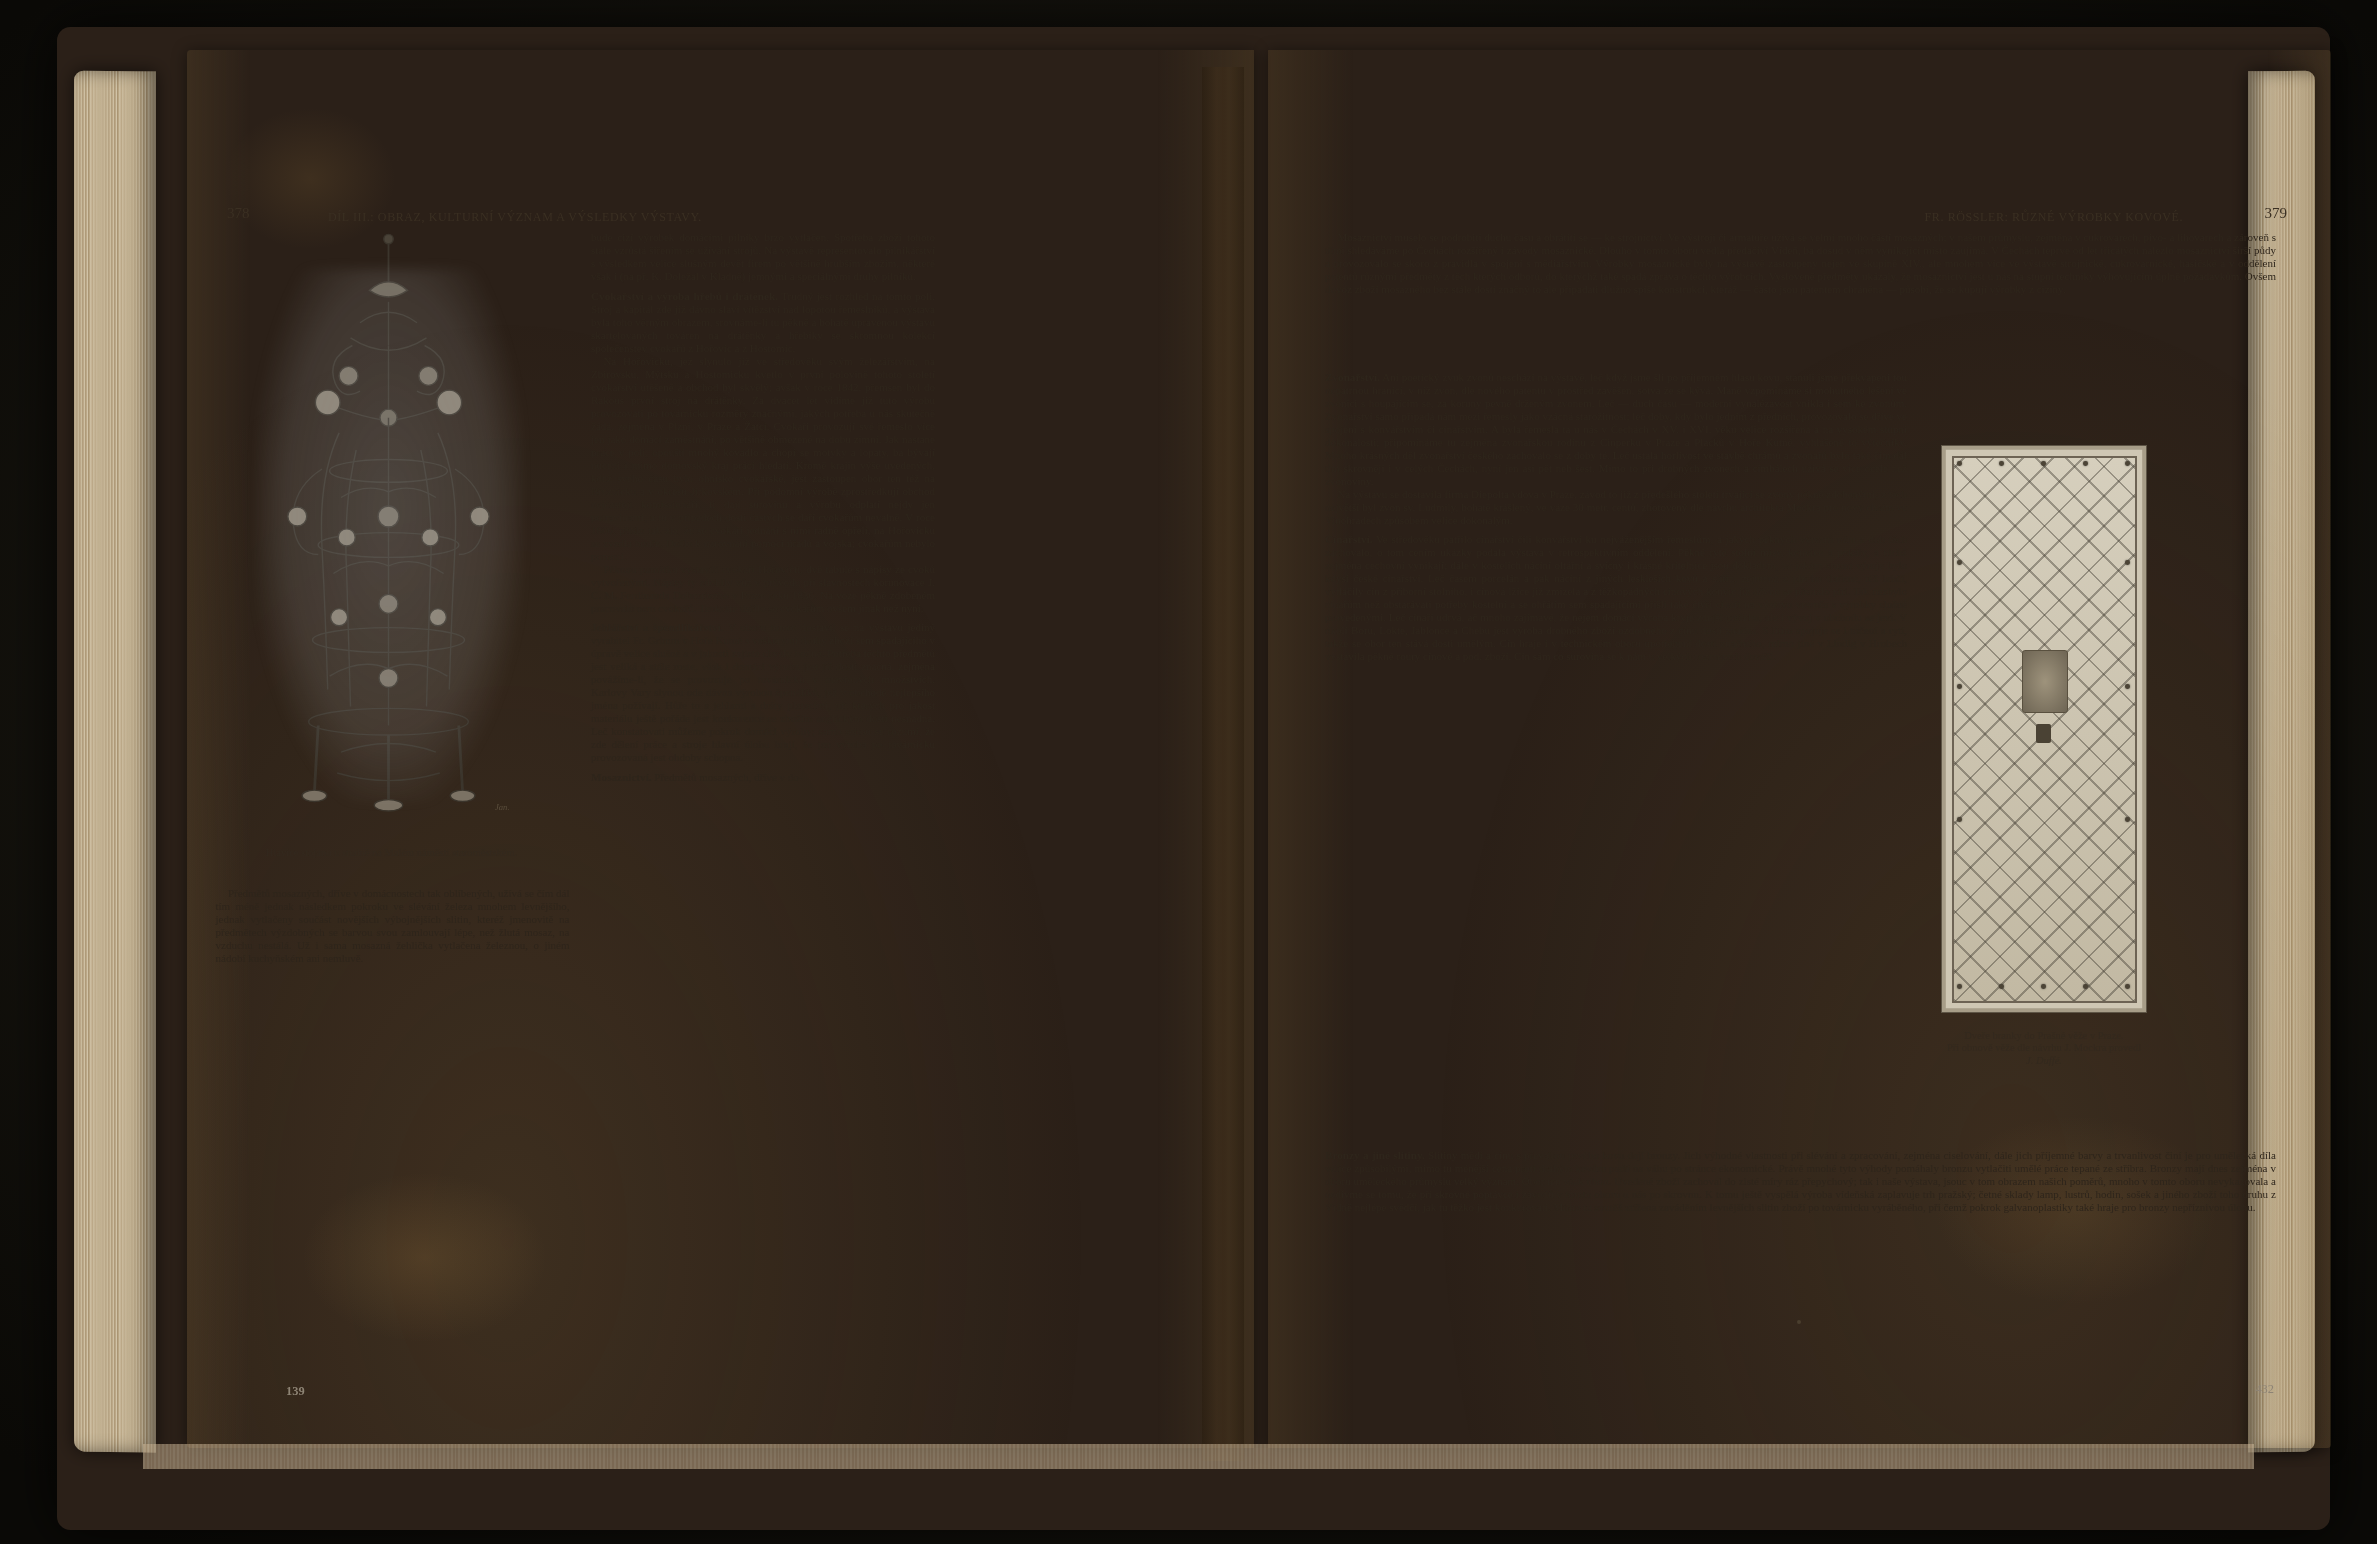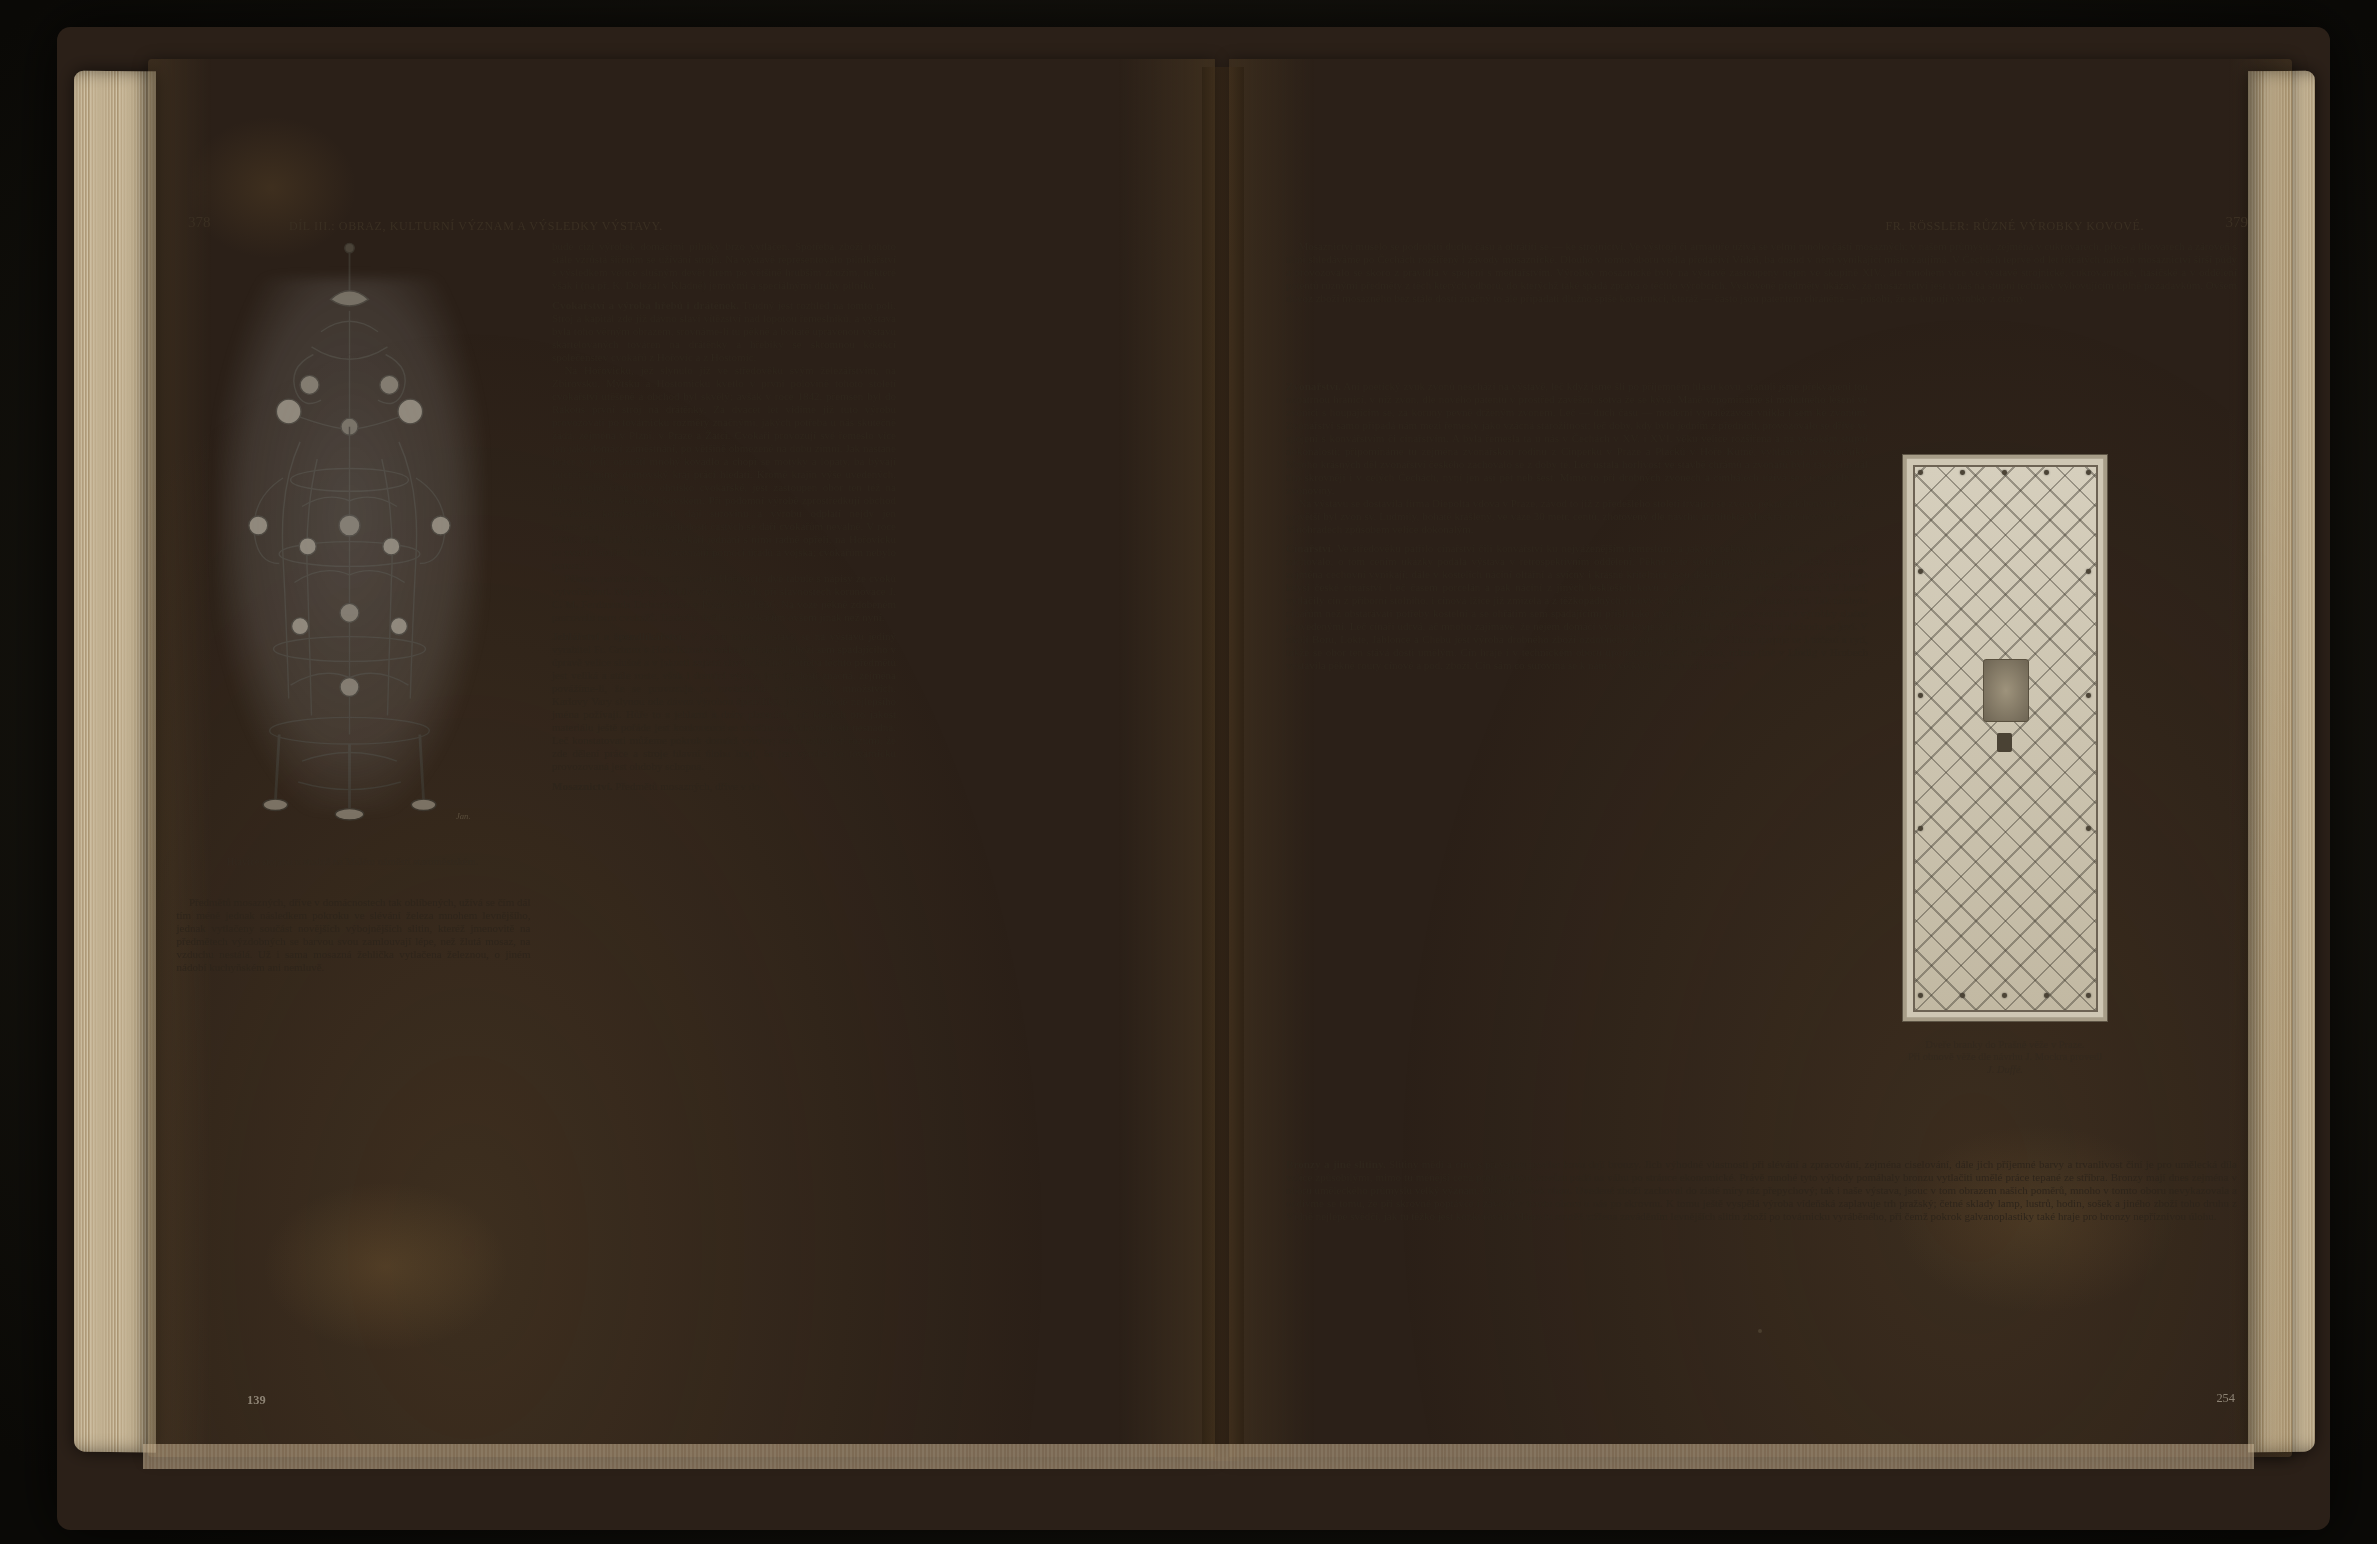--- a/index.html
+++ b/index.html
@@ -73,25 +73,26 @@
     position: absolute;
     inset: 0;
     background: #2b2018;
     border-radius: 13.3px;
     box-shadow: 0 0 57px rgba(0,0,0,.8);
   }
 
   
   .page-sheet {
     position: absolute;
-    top: 32px;
+    top: 23px;
     height: 1398px;
     background:
       radial-gradient(ellipse at 50% 40%, #f3ecd9 0%, #eee5cf 55%, #e4d8bd 100%);
     box-shadow: 0 1.9px 15px rgba(0,0,0,.45);
+    margin-left: 39px;
   }
   .page-left {
     left: 91px;
     width: 1067px;
     border-radius: 3.8px 0 0 3.8px;
     background-image:
       linear-gradient(to right, rgba(120,95,55,.22) 0%, rgba(255,255,255,0) 6%),
       linear-gradient(to left, rgba(90,70,40,.38) 0%, rgba(255,255,255,0) 9%),
       radial-gradient(ellipse at 30% 85%, rgba(160,125,70,.16) 0%, rgba(255,255,255,0) 55%);
   }
@@ -415,20 +416,20 @@
         <div class="door-center"></div>
         <div class="door-lock"></div>
       </div>
 
       <div class="caption" style="left:656px;top:980px;width:240px;">
         <div>Dveře branky do Prašné věže v Praze.</div>
         <div>Při obnově věže dle návrhu J. Mockra provedl</div>
         <div class="it">J. Duffé.</div>
       </div>
 
-      <div class="pencil" style="right:57px;top:1332px;">254</div>
+      <div class="pencil" style="right:57px;top:1332px;">432</div>
     </div>
 
     <div class="gutter"></div>
     <div class="edge-bottom"></div>
   </div>
 </div>
 
 
 </body></html>

